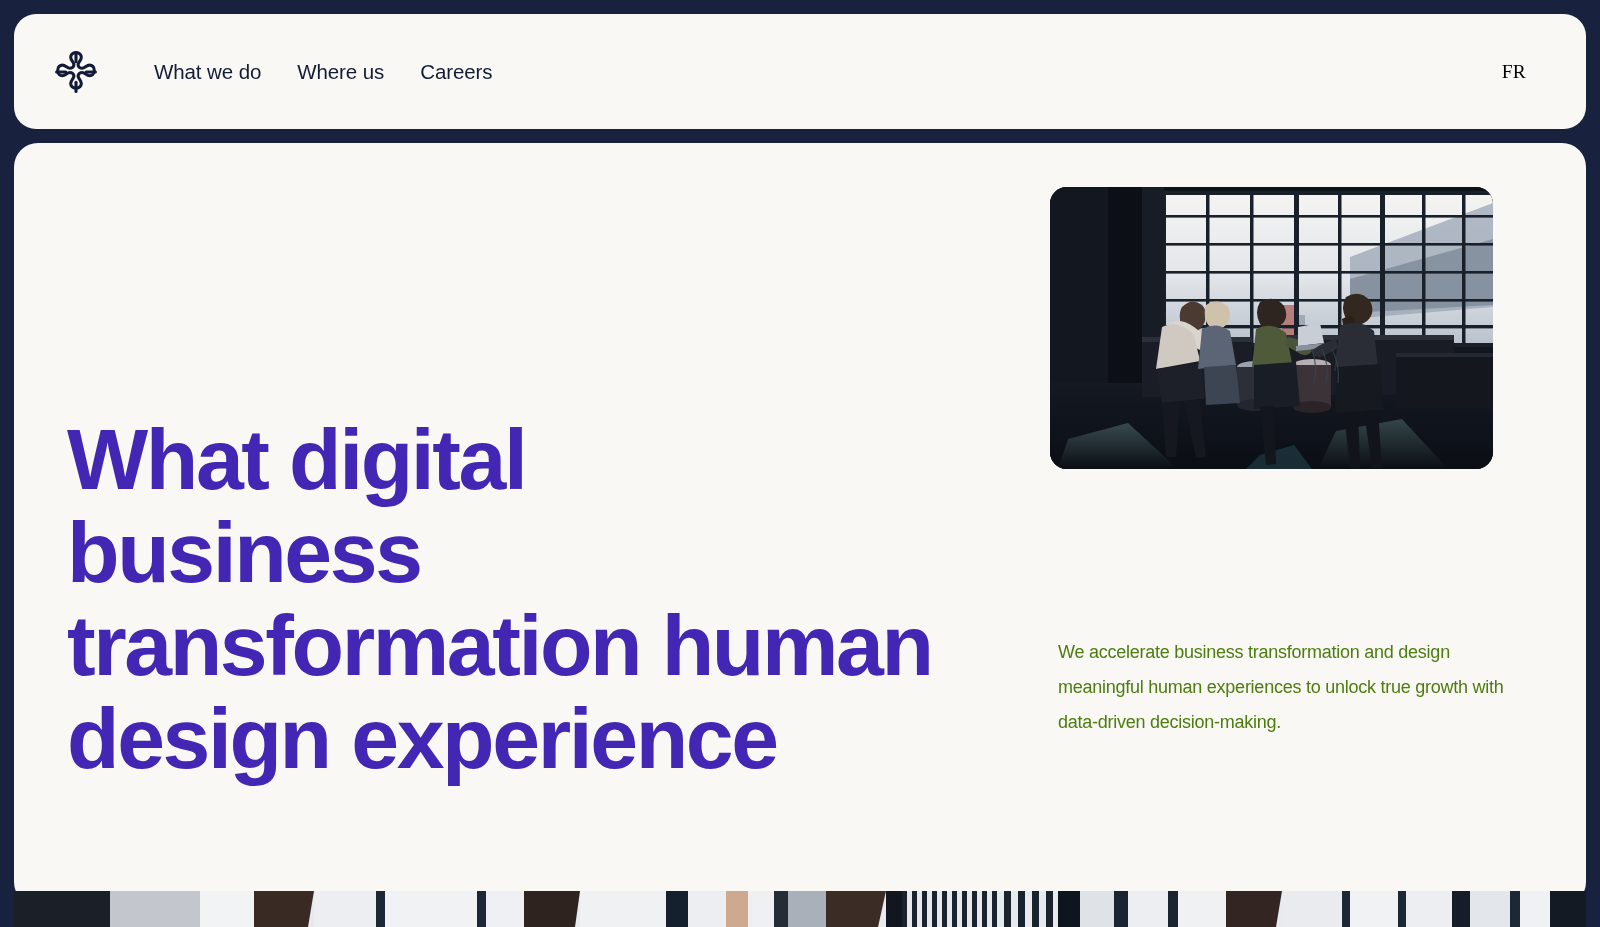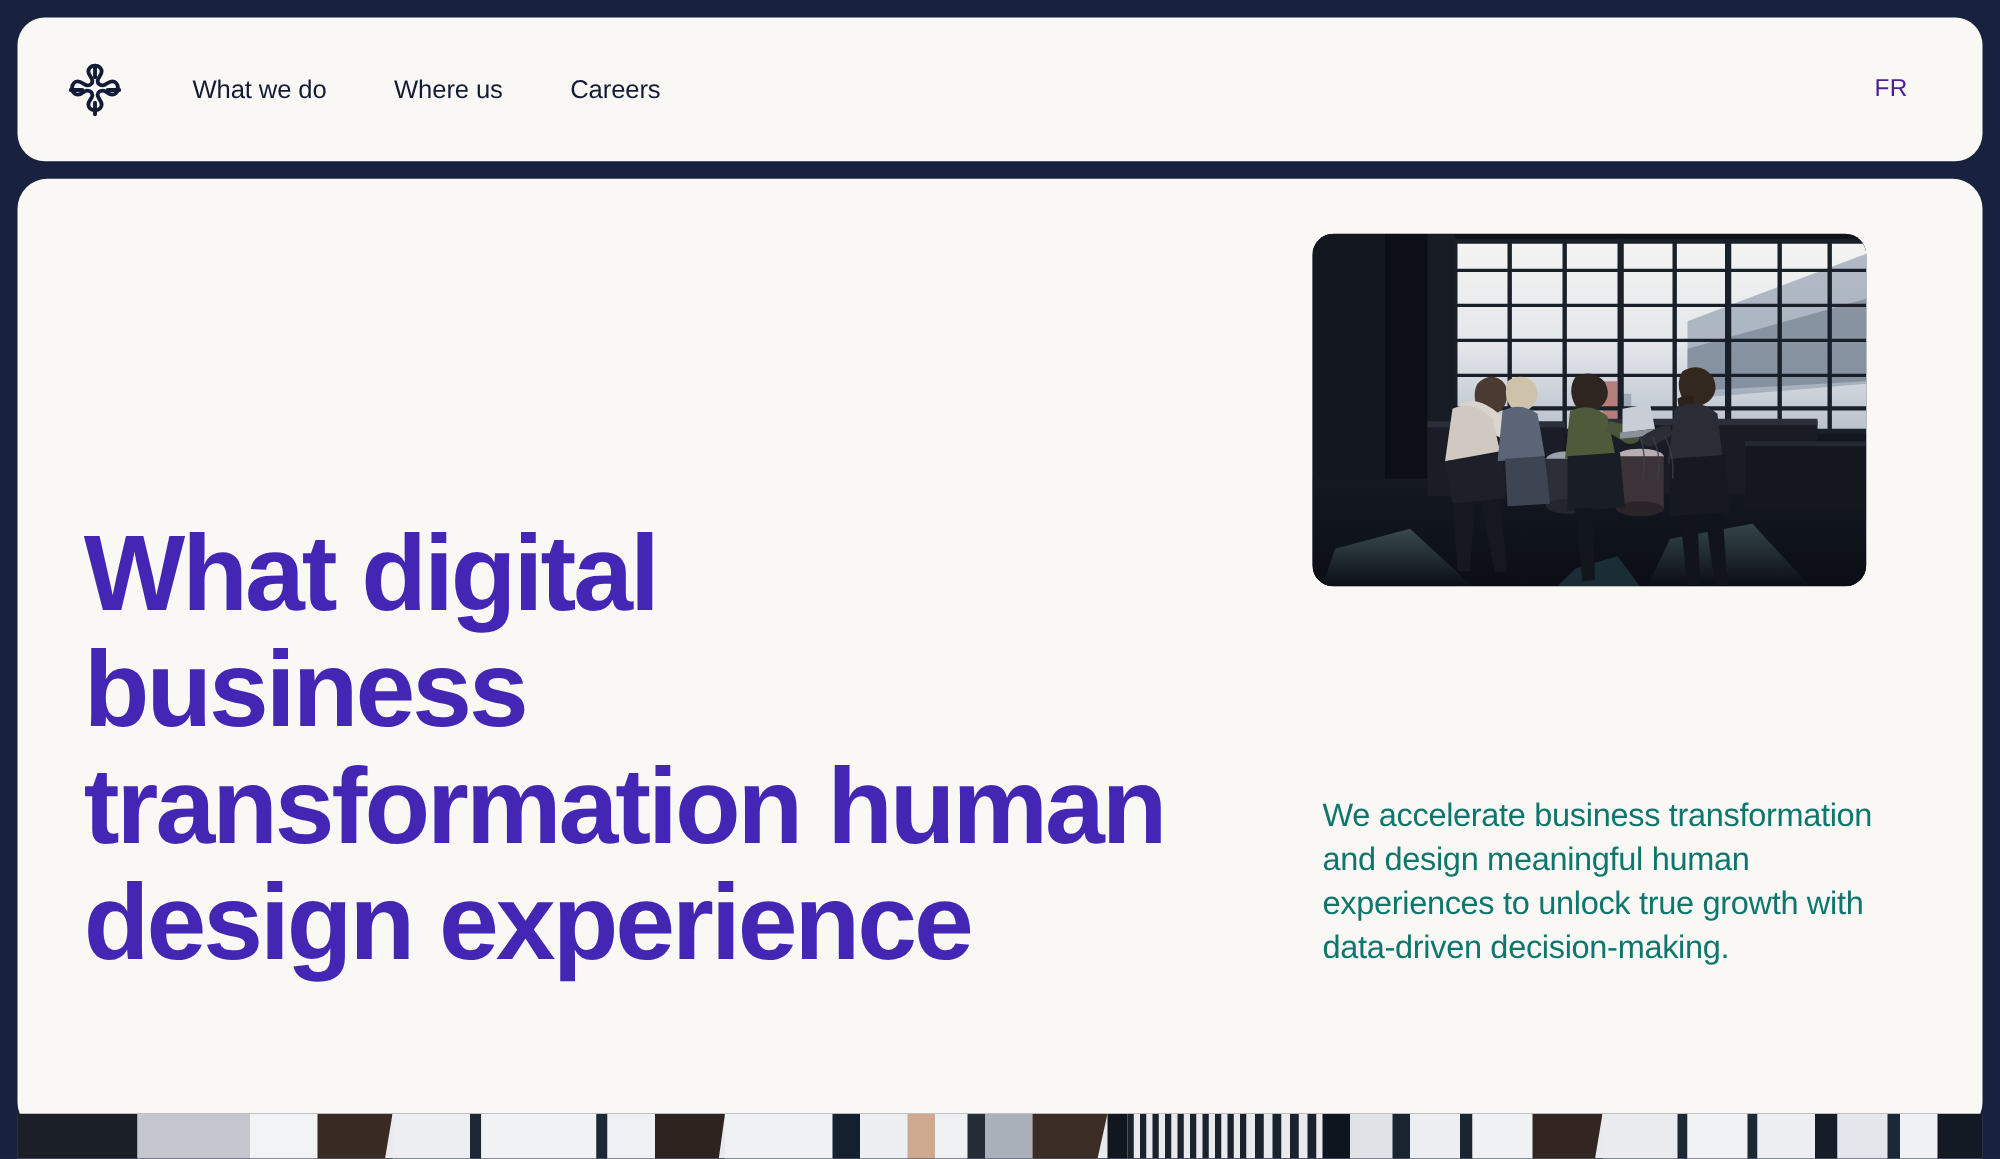--- a/index.html
+++ b/index.html
@@ -33,45 +33,46 @@
   .logo {
     width:48px; height:48px;
     flex:0 0 auto;
     display:block;
     margin-right:54px;
   }
 
   .nav {
     display:flex;
     align-items:center;
-    gap:54px;
+    gap:36px;
   }
 
   .nav-link {
     font-size:20.5px;
     color:#131c36;
     letter-spacing:-0.1px;
     text-decoration:none;
     white-space:nowrap;
     cursor:pointer;
   }
 
   .header-right {
     margin-left:auto;
     display:flex;
     align-items:center;
     gap:0;
   }
 
   .lang {
     font-size:19.5px;
-    color:#4c1d95;
+    color:#000000;
     letter-spacing:0.2px;
     margin-right:40px;
     cursor:pointer;
+    font-family:Liberation Serif, serif;
   }
 
   .cta {
     position:relative;
     display:flex;
     align-items:center;
     height:72px;
     width:292px;
     border-radius:36px;
     background:linear-gradient(100deg,#4c2cbe 0%, #44299f 38%, #312276 70%, #262064 100%);
@@ -125,24 +126,24 @@
     font-weight:bold;
     letter-spacing:-2.4px;
     color:#4326b4;
   }
 
   .hero-desc {
     position:absolute;
     left:1044px;
     top:492px;
     width:450px;
-    font-size:26px;
+    font-size:18px;
     line-height:35px;
     letter-spacing:-0.25px;
-    color:#0f766e;
+    color:#4d7c0f;
   }
 
   
   .peek {
     position:absolute;
     left:14px;
     right:14px;
     bottom:0;
     height:36px;
     border-radius:0 0 0 0;

